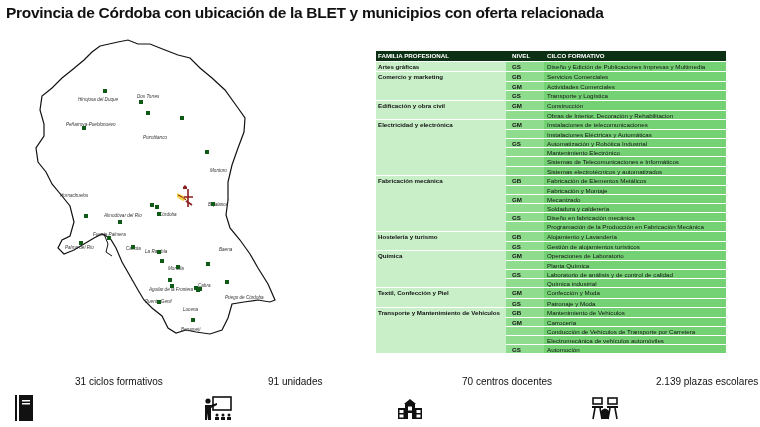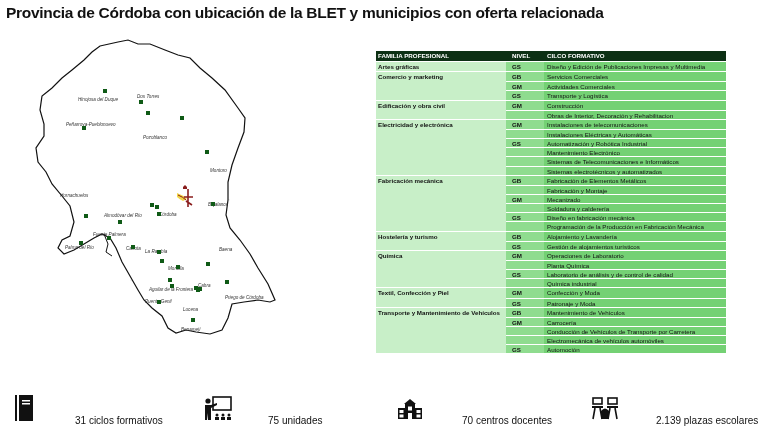--- a/index.html
+++ b/index.html
@@ -39,21 +39,21 @@
     width: 130px; background: #c8efc8; font-weight: bold; padding-left: 2px;
     color: #111;
   }
   .g-rows { flex: 1; }
   .row { display: flex; height: 9.15px; border-top: 1px solid #ffffff; }
   .row:first-child { border-top: none; }
   .r-niv { width: 38px; background: #8fdc8f; font-weight: bold; padding-left: 6px; color: #111; }
   .r-cic { flex: 1; background: #74d174; padding-left: 3px; color: #111; white-space: nowrap; overflow: hidden; }
 
   
-  .stat { position: absolute; top: 415px; display: flex; align-items: center; }
+  .stat { position: absolute; top: 376px; display: flex; align-items: center; }
   .stat-text { font-size: 10px; color: #111; white-space: nowrap; }
   .stat-icon { position: absolute; }
 </style>
 </head>
 <body>
 
 <div class="title">Provincia de Córdoba con ubicación de la BLET y municipios con oferta relacionada</div>
 
 <div class="map">
   <svg viewBox="0 38 360 340" preserveAspectRatio="none">
@@ -335,21 +335,21 @@
       <path d="M2 9 L8 9 L14 7 L14 9 L8 12 L8 24 L5 24 L5 17 L4 24 L2 24 Z" fill="#111"></path>
       <circle cx="14" cy="19" r="1.5" fill="#111"></circle>
         <rect x="12" y="21" width="4" height="3" fill="#111"></rect>
       <circle cx="20" cy="19" r="1.5" fill="#111"></circle>
         <rect x="18" y="21" width="4" height="3" fill="#111"></rect>
       <circle cx="26" cy="19" r="1.5" fill="#111"></circle>
         <rect x="24" y="21" width="4" height="3" fill="#111"></rect>
     </svg>
   </div>
   <div class="stat" style="left:268px;">
-    <span class="stat-text">75 unidades</span>
+    <span class="stat-text">91 unidades</span>
   </div>
 
   <div class="stat-icon" style="left:398px;top:399px;">
     <svg width="24" height="20" viewBox="0 0 24 20">
       <path d="M12 0 L18 5 L6 5 Z" fill="#111"></path>
       <rect x="7" y="5" width="10" height="15" fill="#111"></rect>
       <rect x="0" y="9" width="7" height="11" fill="#111"></rect>
       <rect x="17" y="9" width="7" height="11" fill="#111"></rect>
       <rect x="10" y="14" width="4" height="6" fill="#fff"></rect>
       <rect x="1.5" y="11" width="4" height="3" fill="#fff"></rect>

